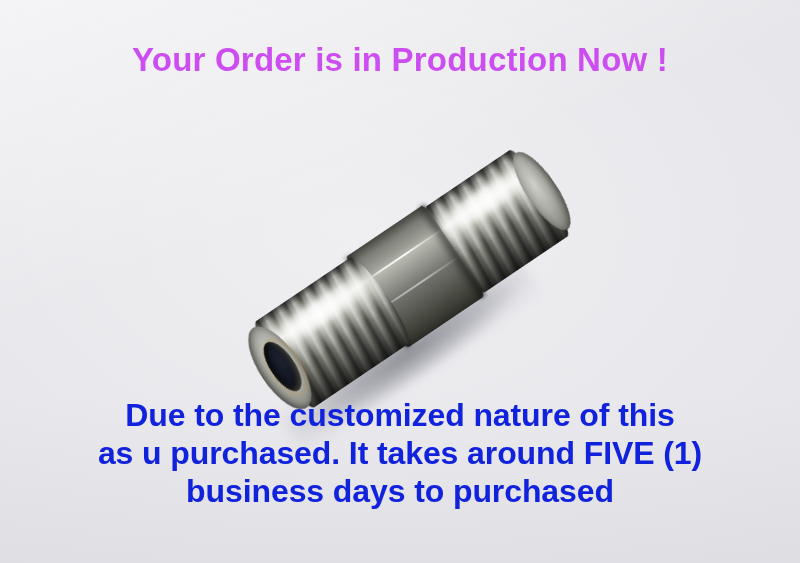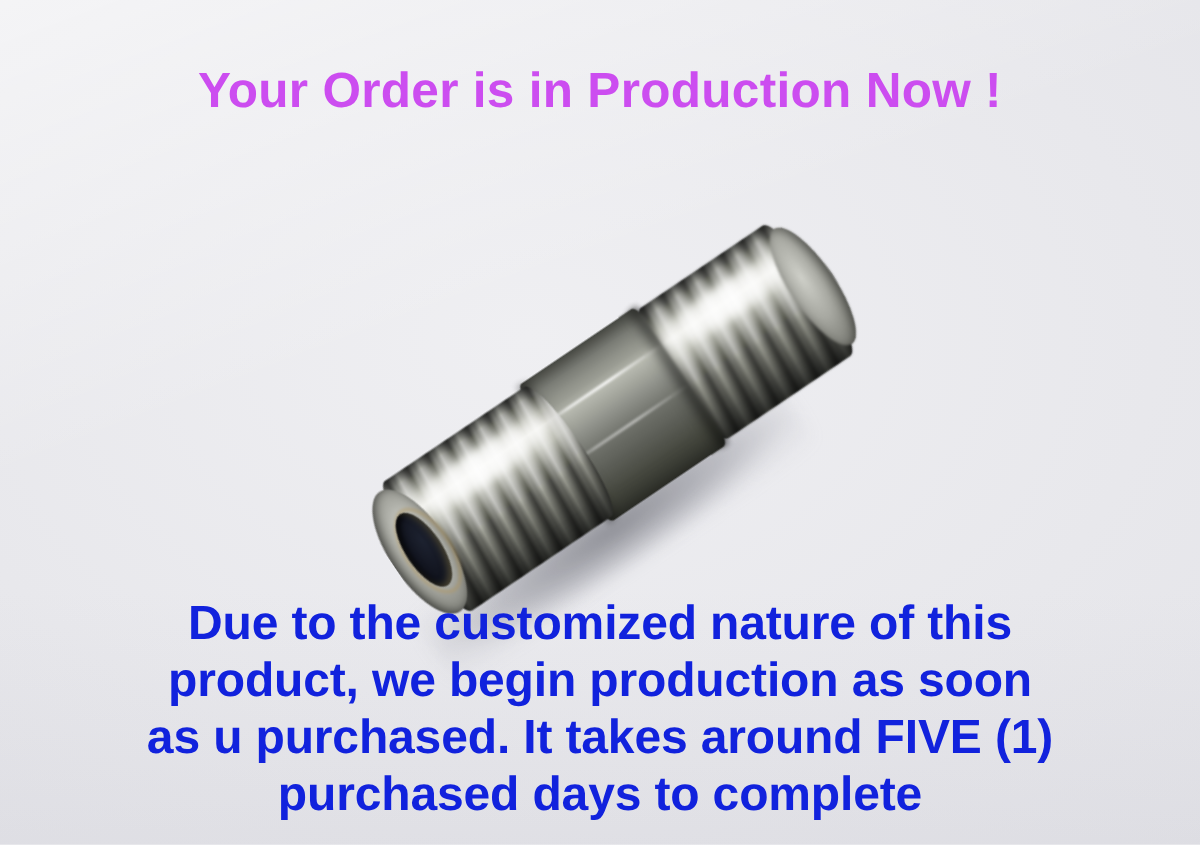--- a/index.html
+++ b/index.html
@@ -322,18 +322,17 @@
       <div class="endface"></div>
       <div class="bore-lip"></div>
       <div class="bore"></div>
 
       <div class="dof"></div>
     </div>
   </div>
 
   <div class="body-copy">
     <span class="line">Due to the customized nature of this</span>
-    <span class="line">product, we begin production as soon</span>
     <span class="line">as u purchased. It takes around FIVE (1)</span>
-    <span class="line">purchased days to complete</span>
+    <span class="line">business days to purchased</span>
   </div>
 
 </div>
 
 </body></html>

